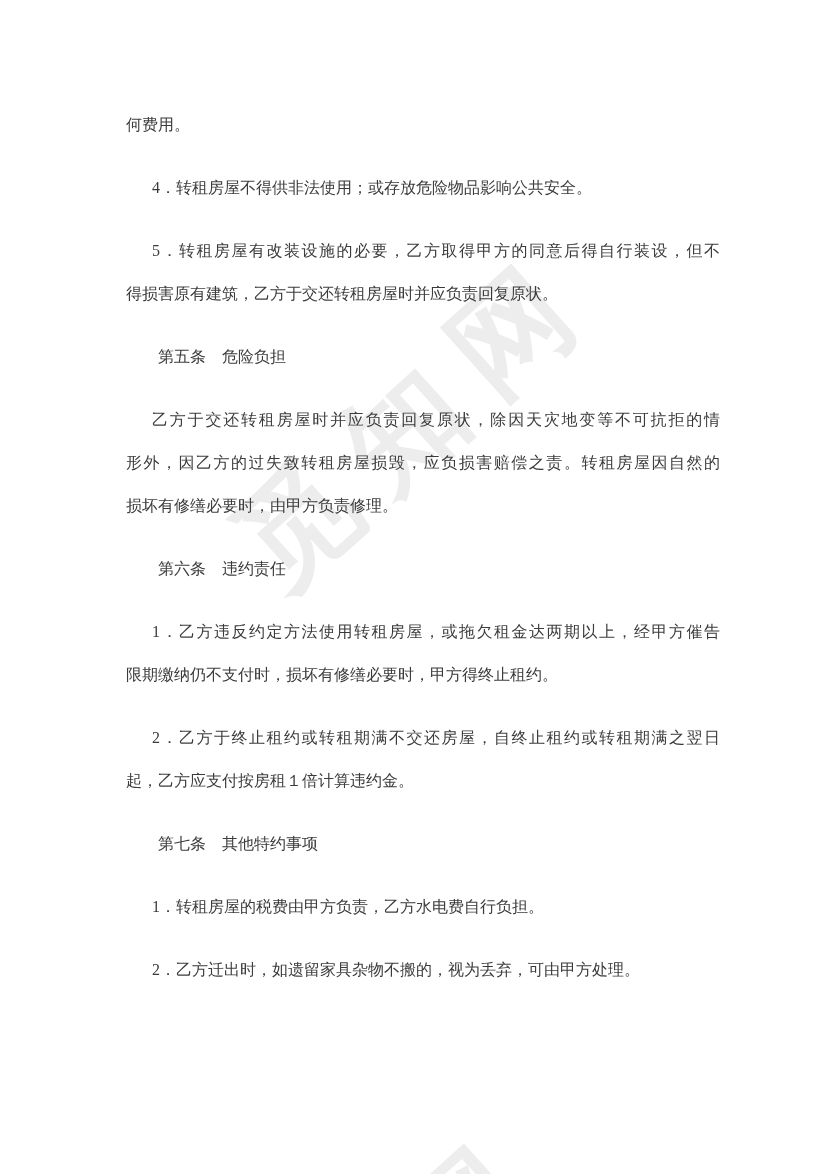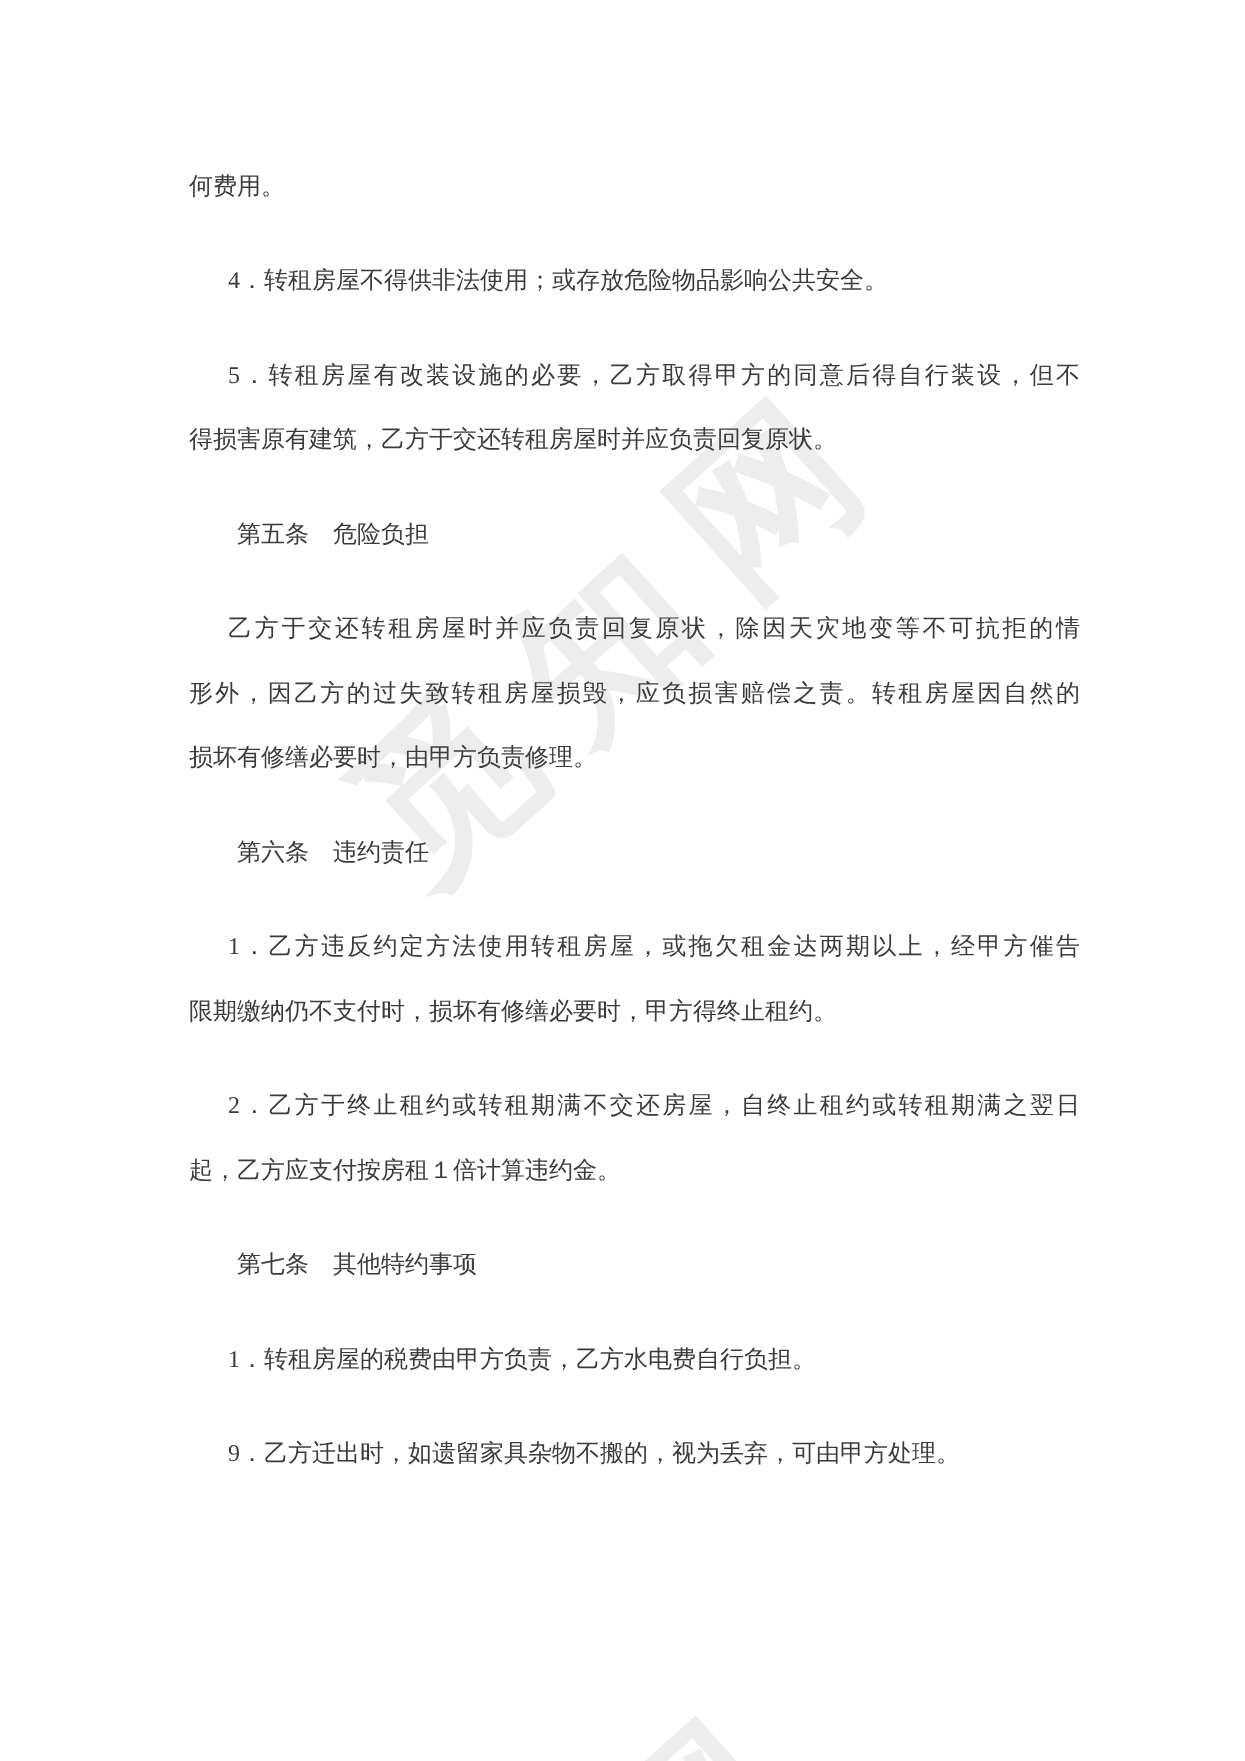--- a/index.html
+++ b/index.html
@@ -89,15 +89,15 @@
       <div class="line just first">2．乙方于终止租约或转租期满不交还房屋，自终止租约或转租期满之翌日</div>
       <div class="line">起，乙方应支付按房租１倍计算违约金。</div>
     </div>
     <div class="para heading">
       <div class="line first">第七条　其他特约事项</div>
     </div>
     <div class="para item">
       <div class="line first">1．转租房屋的税费由甲方负责，乙方水电费自行负担。</div>
     </div>
     <div class="para item">
-      <div class="line first">9．乙方迁出时，如遗留家具杂物不搬的，视为丢弃，可由甲方处理。</div>
+      <div class="line first">2．乙方迁出时，如遗留家具杂物不搬的，视为丢弃，可由甲方处理。</div>
     </div>
   </div>
 
 </body></html>

